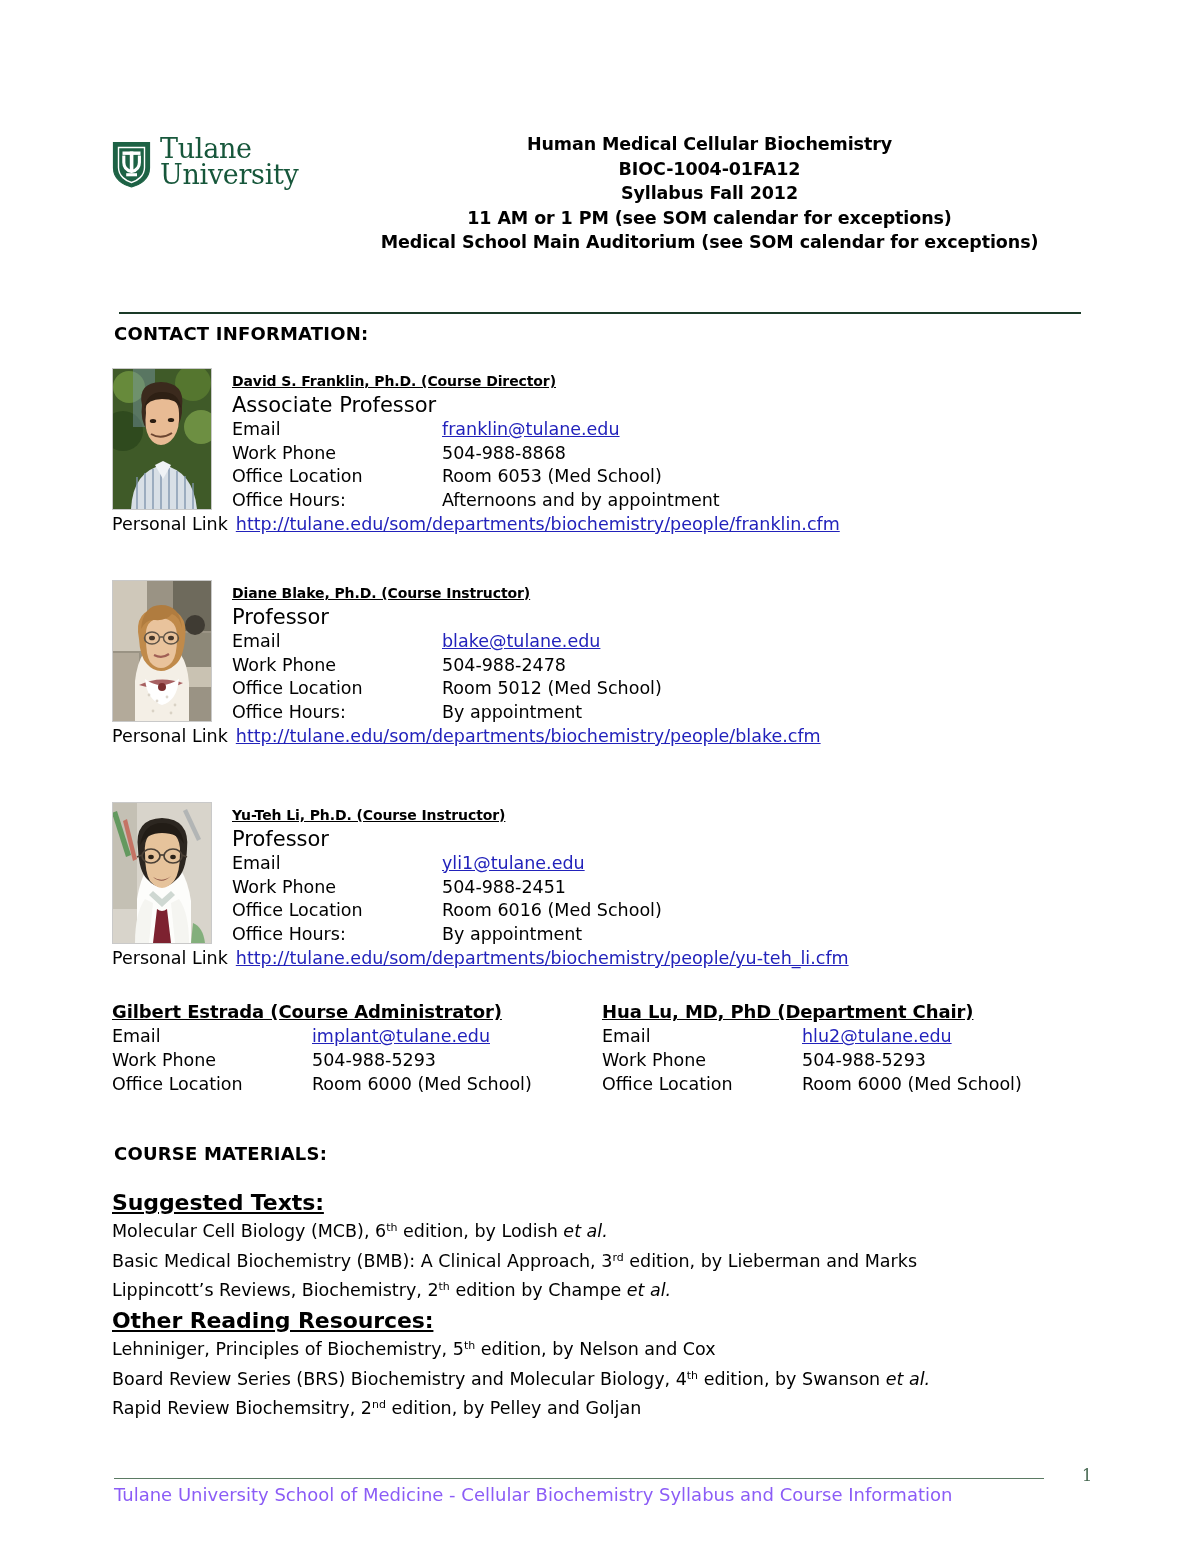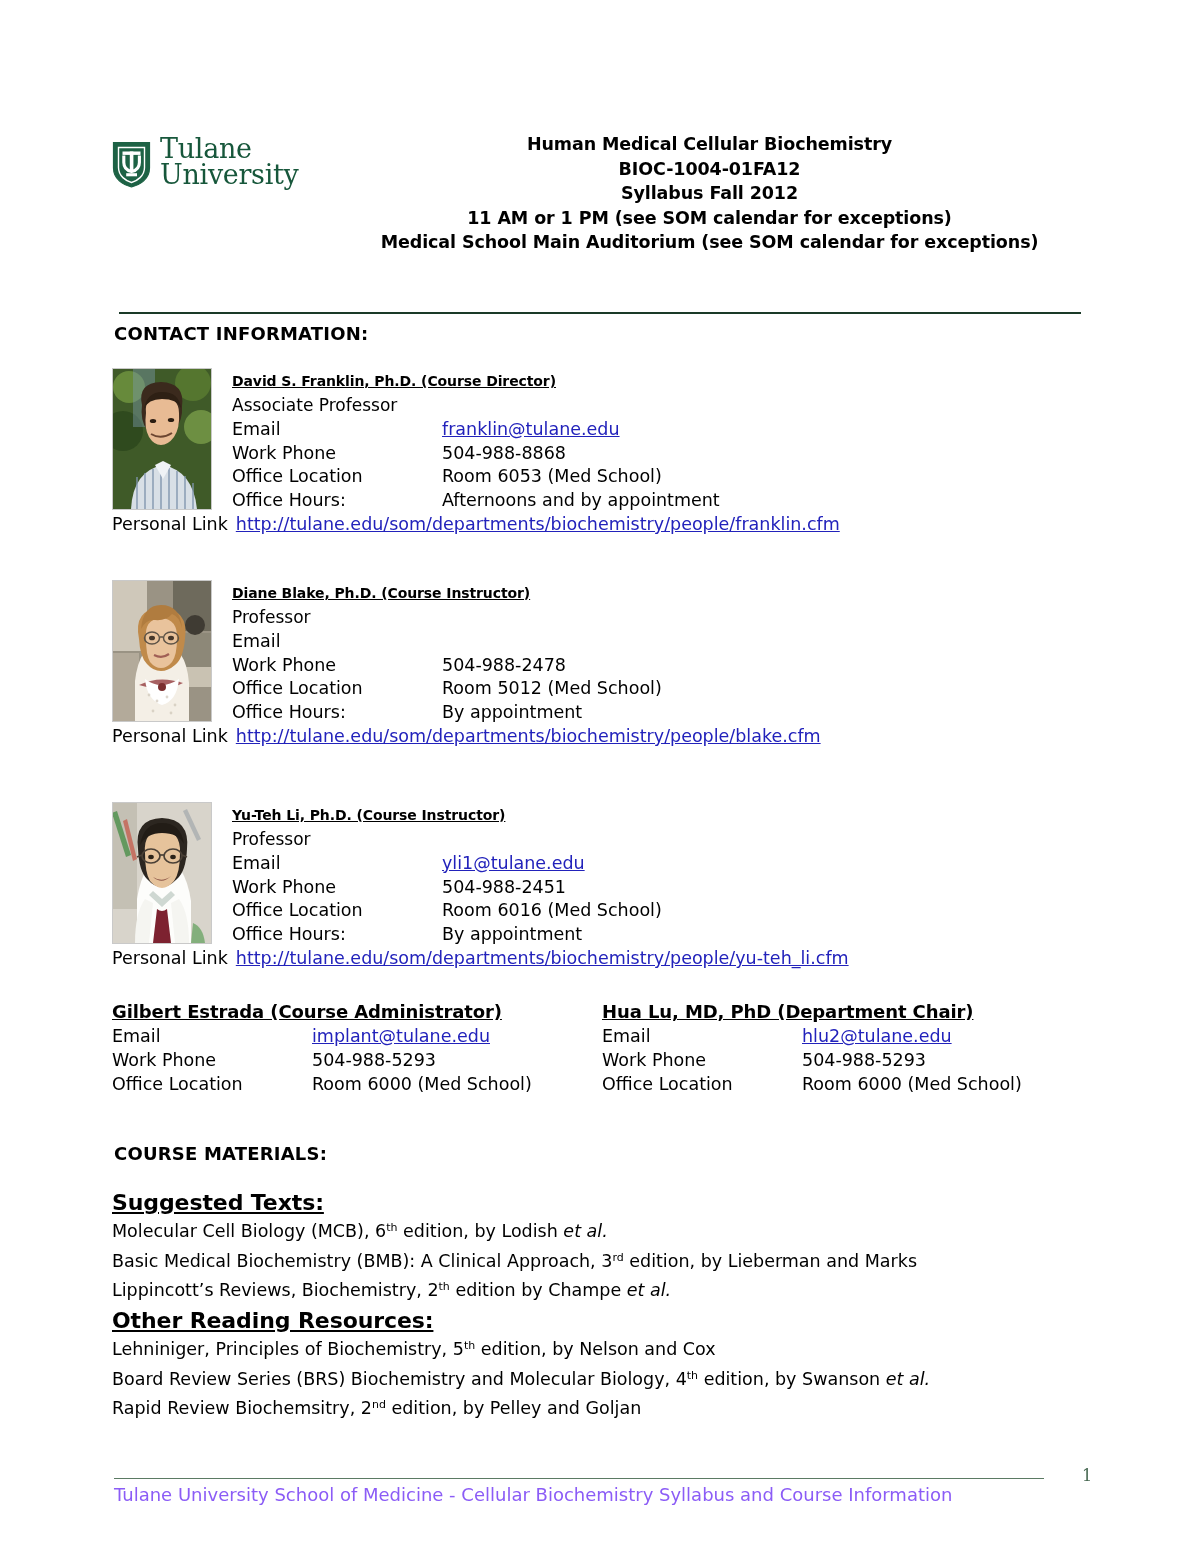--- a/index.html
+++ b/index.html
@@ -111,21 +111,21 @@
   }
   .person-name {
     font-weight: bold;
     font-size: 14px;
     text-decoration: underline;
     line-height: 24px;
     letter-spacing: -0.1px;
     margin-bottom: 1px;
   }
   .person-title {
-    font-size: 17px;
+    font-size: 21px;
     line-height: 23.8px;
   }
   .kv {
     display: flex;
     font-size: 17.5px;
     line-height: 23.8px;
   }
   .kv .k { width: 210px; flex: 0 0 210px; }
   .kv .v { flex: 1 1 auto; }
 
@@ -327,20 +327,21 @@
             <circle cx="40" cy="130" r="1.4"></circle>
               <circle cx="58" cy="132" r="1.4"></circle>
           </g>
         </svg>
       </div>
       <div class="person-info">
         <div class="person-name">Diane Blake, Ph.D. (Course Instructor)</div>
         <div class="person-title">Professor</div>
         <div class="kv">
           <span class="k">Email</span>
+          <span class="v link">blake@tulane.edu</span>
         </div>
         <div class="kv">
           <span class="k">Work Phone</span>
           <span class="v">504-988-2478</span>
         </div>
         <div class="kv">
           <span class="k">Office Location</span>
           <span class="v">Room 5012 (Med School)</span>
         </div>
         <div class="kv">

